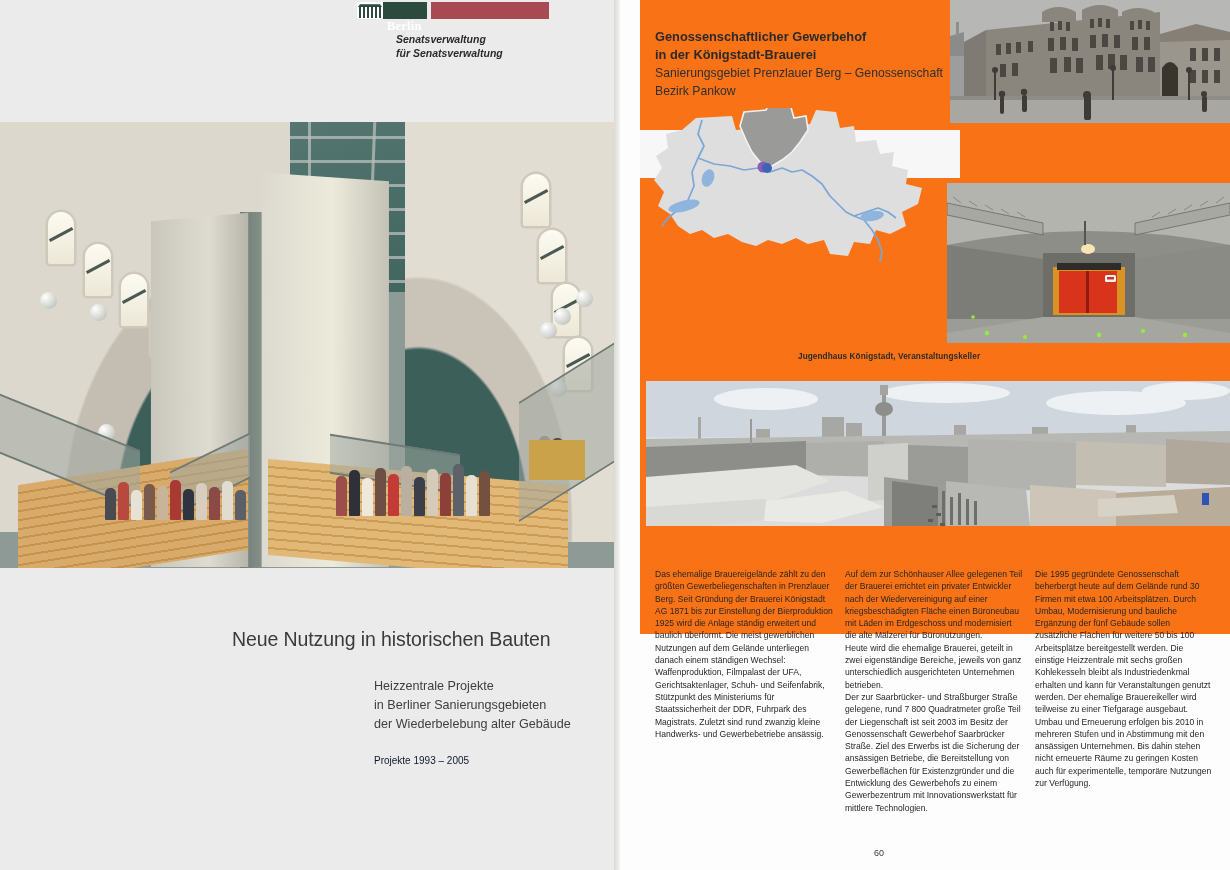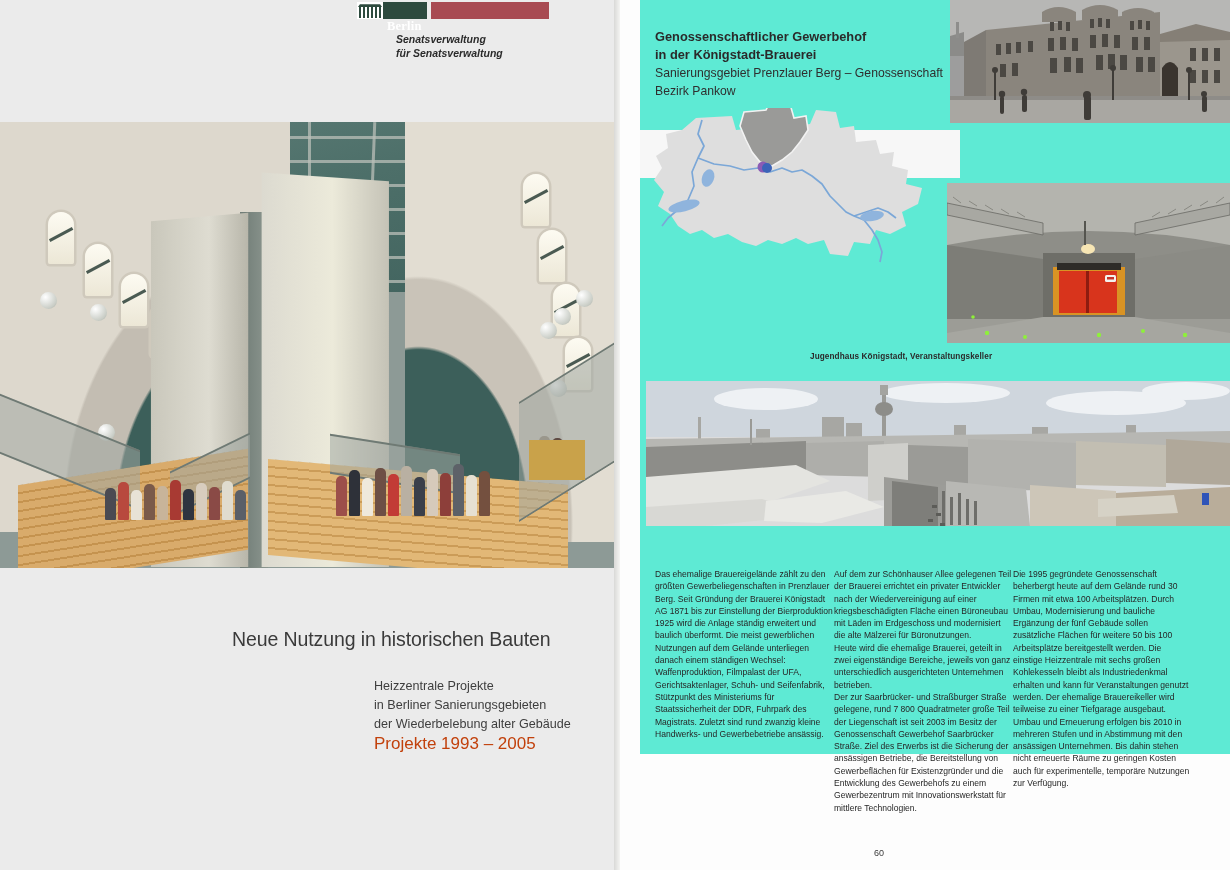--- a/index.html
+++ b/index.html
@@ -114,54 +114,54 @@
   #left-title {
     position: absolute; left: 232px; top: 628px; width: 380px;
   }
   #main-title {
     font-size: 19.5px; font-weight: normal; color:#3a3a3a; letter-spacing:-0.1px;
   }
   #subtitle-block {
     margin-top: 26px; margin-left: 142px;
     font-size: 12.6px; color:#3e3e3e; line-height: 1.52;
   }
-  #project-years { margin-left: 142px; font-size:17px; color:#c2410c; }
+  #project-years { margin-top: 21px; margin-left: 142px; font-size:10px; color:#0f172a; }
 
   
   #right-page {
-    position: absolute; left: 640px; top: 0; width: 590px; height: 754px;
-    background: #5eead4;
+    position: absolute; left: 640px; top: 0; width: 590px; height: 634px;
+    background: #f97316;
   }
   #title-group { position:absolute; left: 15px; top: 28px; width: 310px; }
   #proj-title-1 { font-size: 12.8px; font-weight: bold; color:#2a2a2a; line-height:1.38; }
   #proj-sub { font-size: 12.2px; color:#2f2f2f; line-height:1.42; margin-top:2px; }
 
   
   #map-wrap { position:absolute; left:0px; top:108px; width:320px; height:180px; }
   #map-band {
     position:absolute; left:0; top:22px; width:320px; height:48px;
     background:#f7f7f7;
   }
   #map-svg { position:absolute; left:0; top:0; }
 
   
   .photo { position:absolute; overflow:hidden; }
   #photo-historic { left:310px; top:0px; width:280px; height:123px; }
   #photo-cellar  { left:307px; top:183px; width:283px; height:160px; }
   #photo-aerial  { left:6px;  top:381px; width:584px; height:145px; }
 
   #caption-cellar {
-    position:absolute; left:170px; top:352px;
+    position:absolute; left:158px; top:352px;
     font-size: 8.2px; font-weight:bold; color:#2b2b2b; letter-spacing:.1px;
   }
 
   
   #columns {
     position:absolute; left:15px; top:568px; width:560px;
-    display:flex; gap:1px;
+    display:flex; gap:12px;
   }
   .col { width: 178px; font-size: 8.55px; line-height: 1.44; color:#262626;
          text-align: left; }
   .col p { margin:0; }
   #page-number {
     position:absolute; left:212px; top:848px; font-size:9px; color:#3a3a3a;margin-left:22px;
   }
 </style>
 </head>
 <body>

